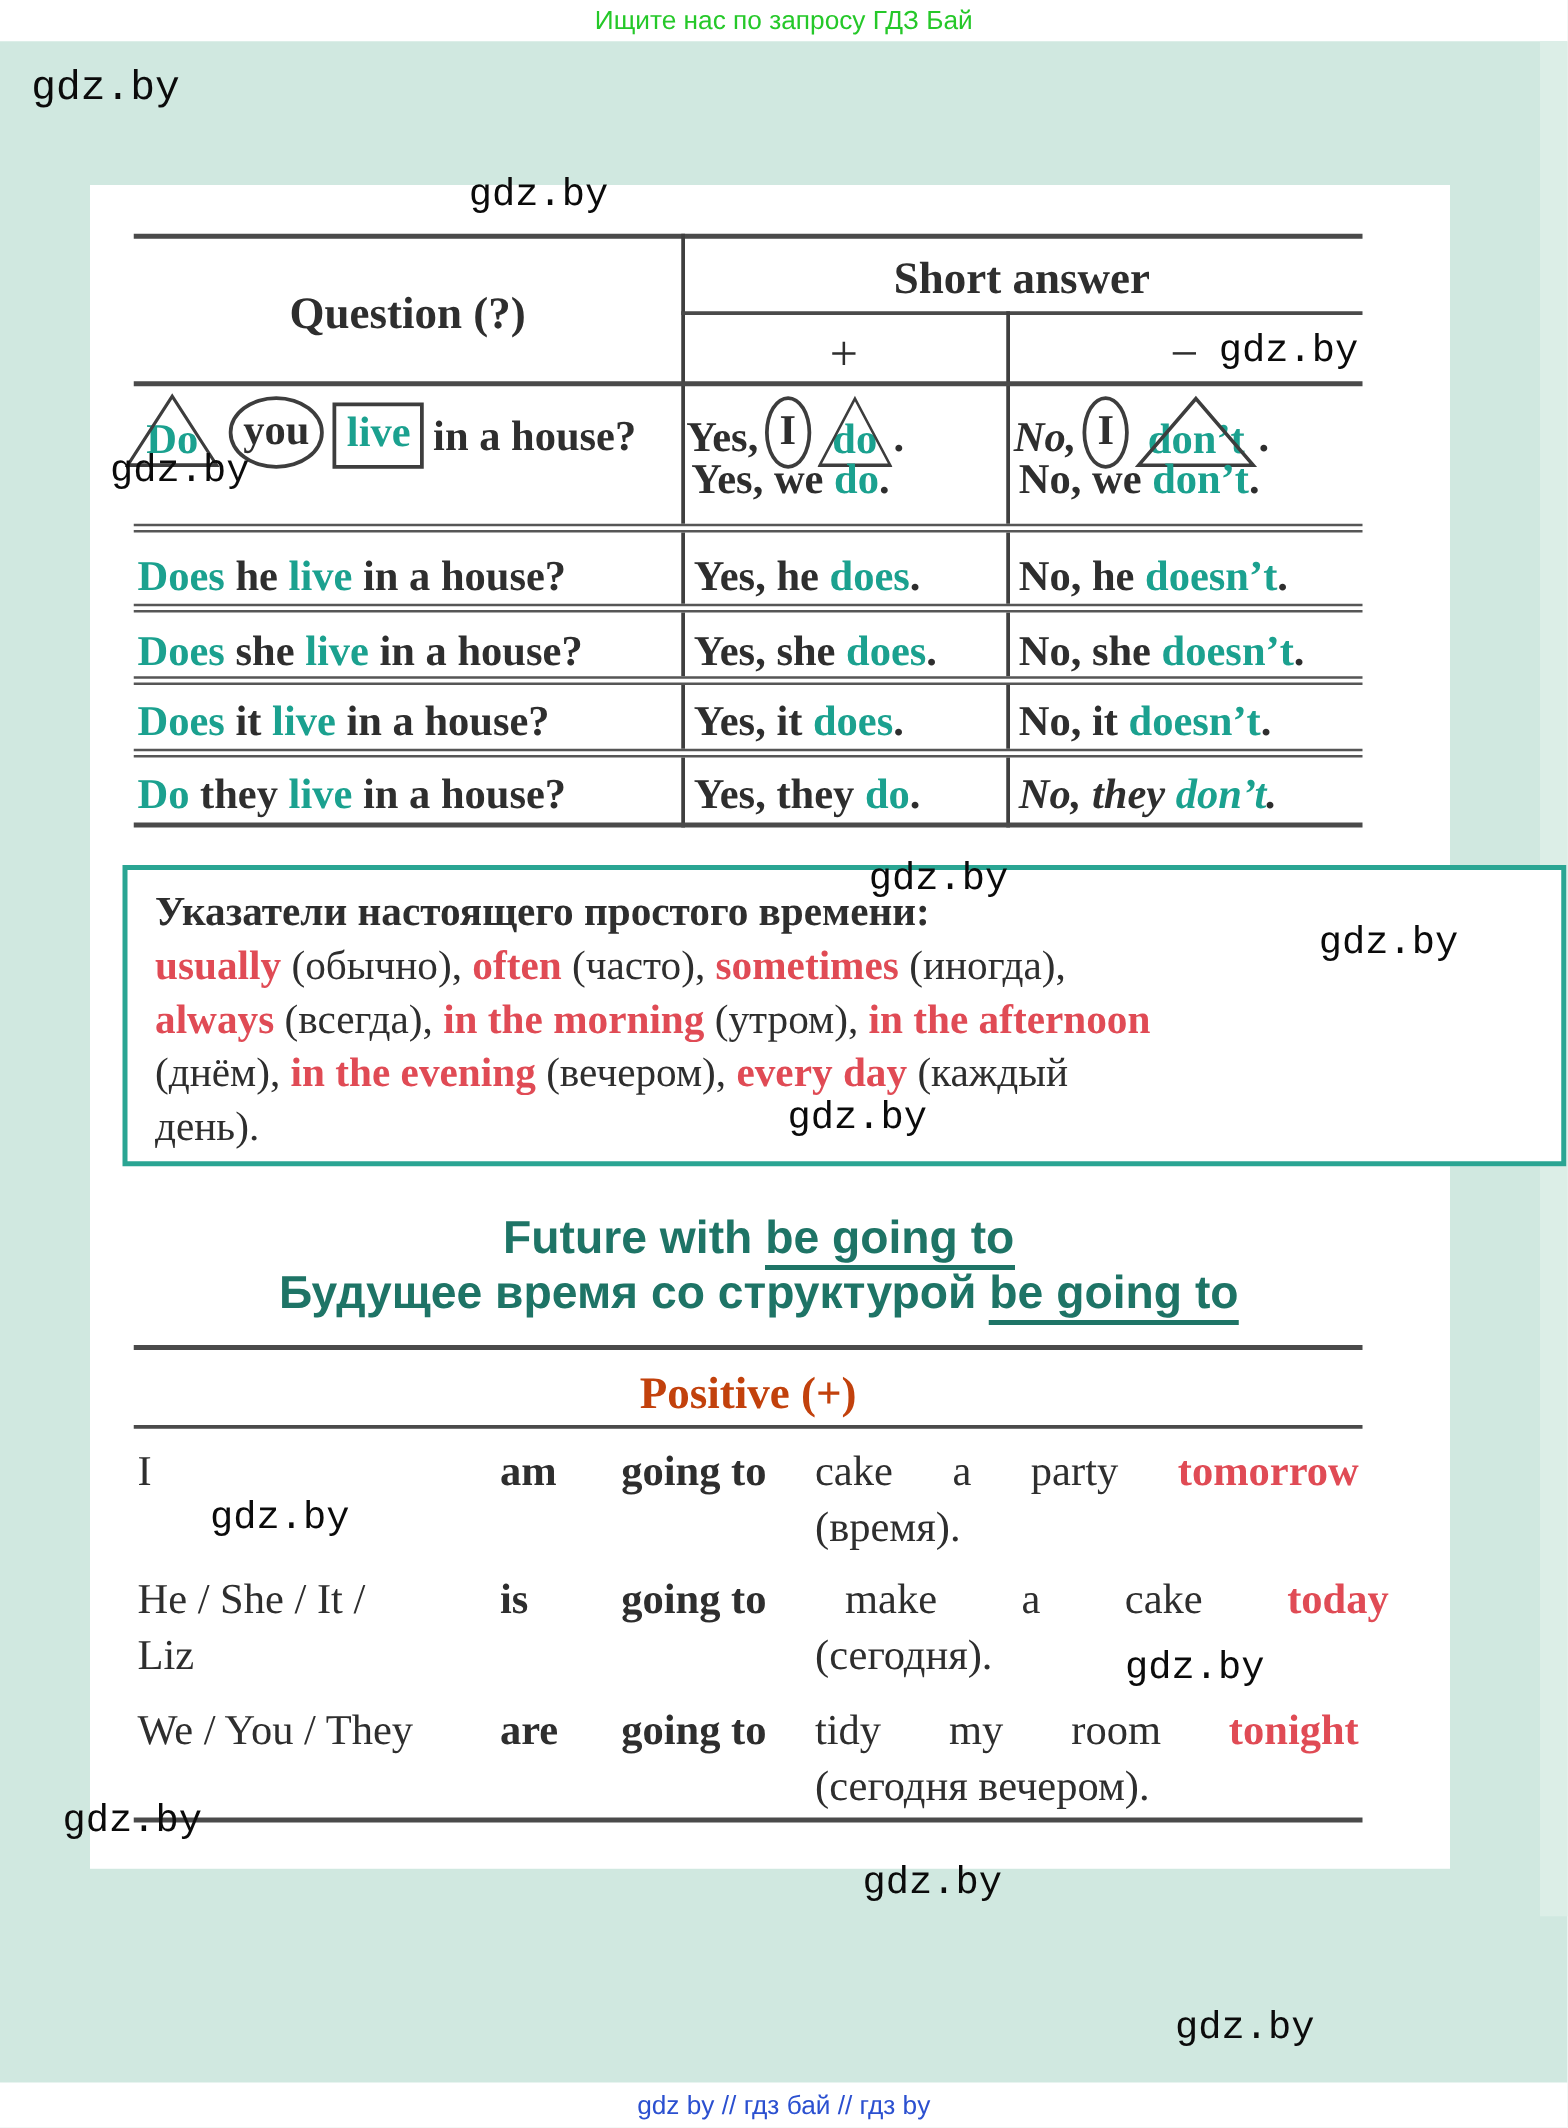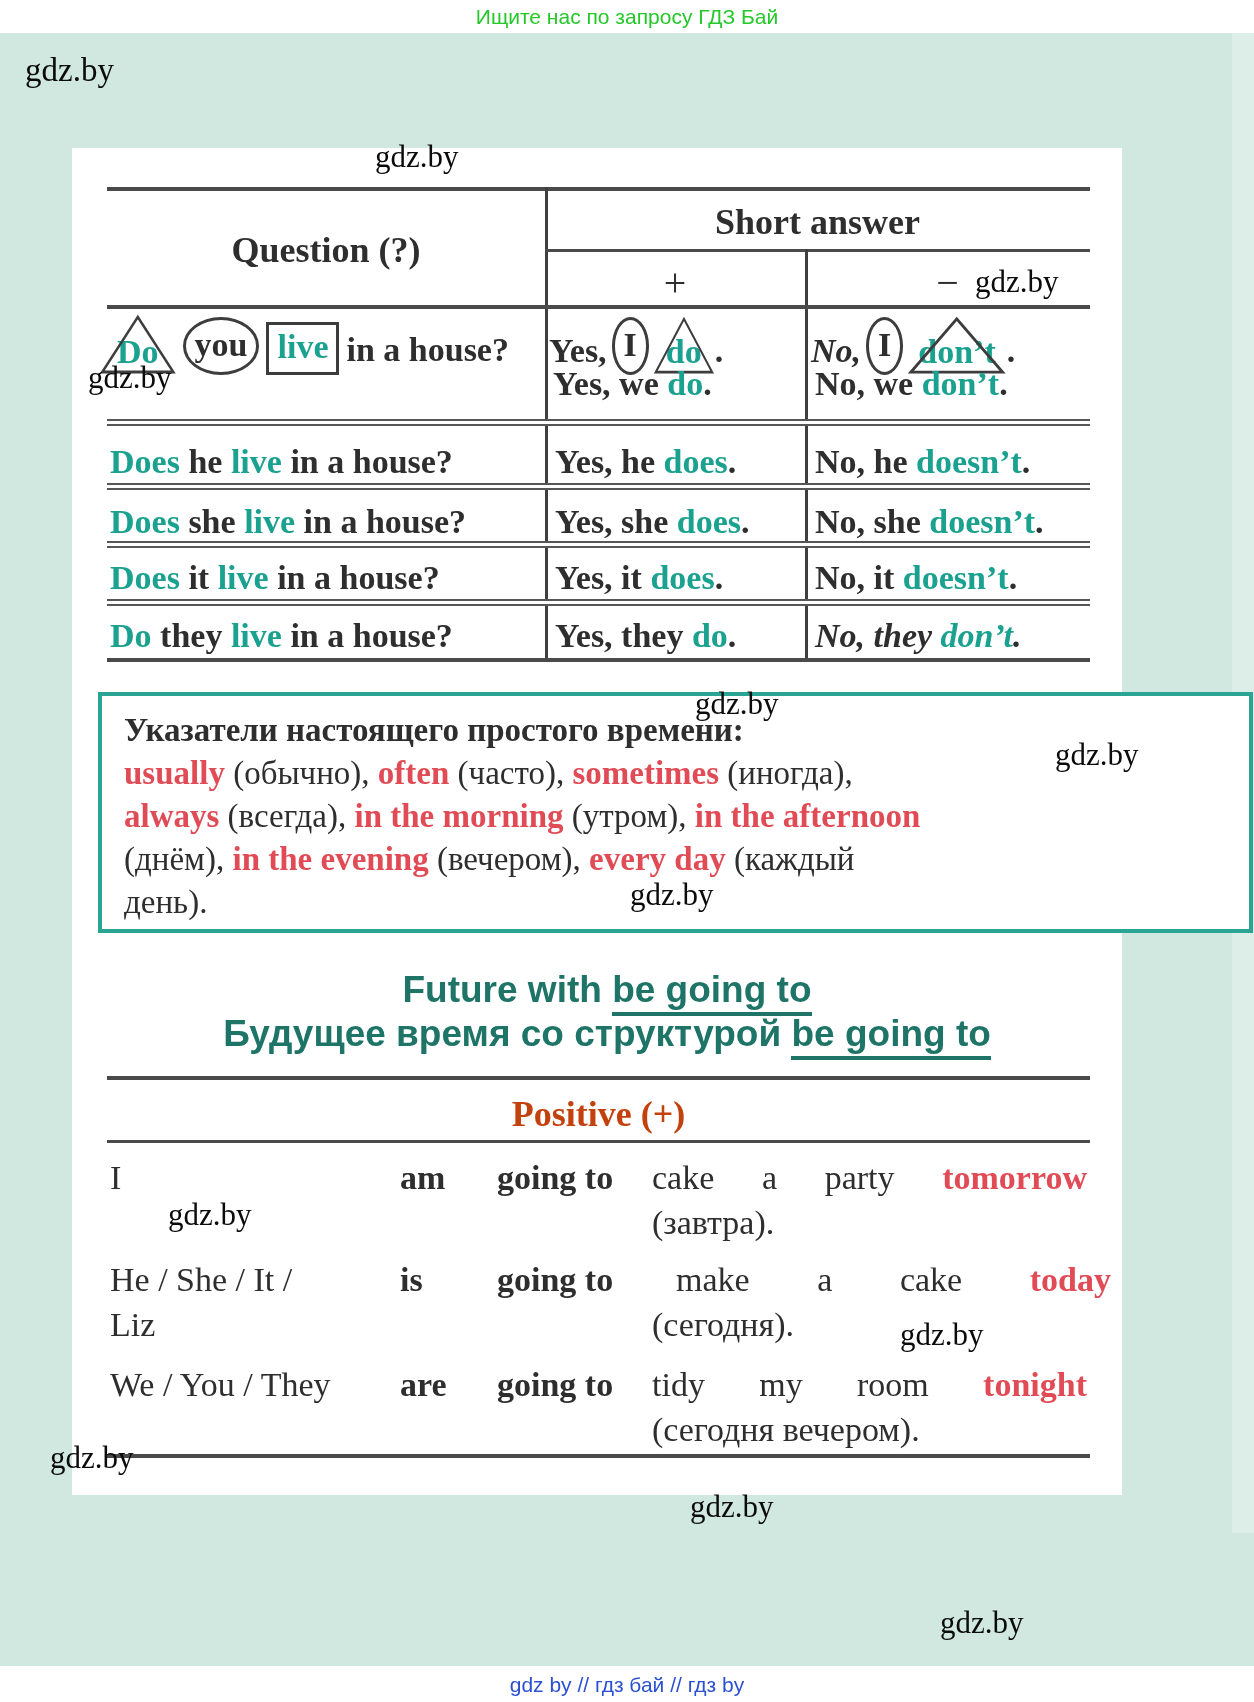--- a/index.html
+++ b/index.html
@@ -10,21 +10,21 @@
     -webkit-font-smoothing:antialiased;
   }
   .abs{position:absolute;}
   
   .banner{left:0;top:0;width:1254px;height:33px;background:#ffffff;text-align:center;}
   .banner-text{display:inline-block;margin-top:5px;font-family:"Liberation Sans",sans-serif;
     font-size:21px;color:#25c829;}
   
   .edge-strip{left:1232px;top:33px;width:22px;height:1500px;background:#dceee7;}
   
-  .card{left:72px;top:148px;width:1050px;height:1347px;background:#ffffff;}
+  .card{left:72px;top:148px;width:1050px;height:1347px;background:#ffffff;padding-left:38px;}
   
   .hl{background:#4a4a4a;height:4px;}
   .hl-thin{background:#4a4a4a;height:3px;}
   .vl{background:#3f3f3f;width:3px;}
   .sep{height:3px;border-top:2px solid #565656;border-bottom:2px solid #565656;background:#ffffff;}
   
   .serif-b{font-weight:700;color:#2e2e2e;font-size:34px;line-height:44px;white-space:nowrap;}
   .teal{color:#1ba18f;}
   .red{color:#e04b55;font-weight:700;}
   .hdr{font-weight:700;color:#2e2e2e;font-size:36px;line-height:44px;text-align:center;}
@@ -47,21 +47,21 @@
   
   .fh{width:1000px;left:35px;text-align:center;font-family:"Liberation Sans",sans-serif;
     font-weight:700;font-size:37px;line-height:44px;color:#1e7466;white-space:nowrap;}
   .fh .und{border-bottom:4px solid #1e7466;padding-bottom:2px;}
   .pos-title{left:35px;width:983px;text-align:center;font-weight:700;font-size:36px;
     line-height:44px;color:#c2410c;}
   
   .pcell{font-size:34px;line-height:44px;white-space:nowrap;color:#2e2e2e;}
   .pred{display:flex;justify-content:space-between;width:435px;}
   
-  .wm{font-family:Liberation Serif, serif;font-size:31px;color:#0b0b0b;
+  .wm{font-family:Liberation Mono, monospace;font-size:31px;color:#0b0b0b;
     white-space:nowrap;z-index:50;}
   
   .footer{left:0;top:1666px;width:1254px;height:36px;background:#ffffff;text-align:center;}
   .footer-text{display:inline-block;margin-top:7px;font-family:"Liberation Sans",sans-serif;
     font-size:21px;color:#2b50d0;}
 </style>
 </head>
 <body>
 
 <div class="abs banner">
@@ -160,21 +160,21 @@
 
   <div class="abs pcell" style="left:38px;top:1008px;">I</div>
   <div class="abs pcell teal" style="left:328px;top:1008px;font-weight:700;">am</div>
   <div class="abs pcell teal" style="left:425px;top:1008px;font-weight:700;">going to</div>
   <div class="abs pcell pred" style="left:580px;top:1008px;">
       <span>cake</span>
       <span>a</span>
       <span>party</span>
       <span class="red">tomorrow</span>
     </div>
-  <div class="abs pcell" style="left:580px;top:1053px;">(завтра).</div>
+  <div class="abs pcell" style="left:580px;top:1053px;">(время).</div>
 
   <div class="abs pcell" style="left:38px;top:1110px;">He / She / It /</div>
   <div class="abs pcell" style="left:38px;top:1155px;">Liz</div>
   <div class="abs pcell teal" style="left:328px;top:1110px;font-weight:700;">is</div>
   <div class="abs pcell teal" style="left:425px;top:1110px;font-weight:700;">going to</div>
   <div class="abs pcell pred" style="left:580px;top:1110px;margin-left:24px;">
       <span>make</span>
       <span>a</span>
       <span>cake</span>
       <span class="red">today</span>

